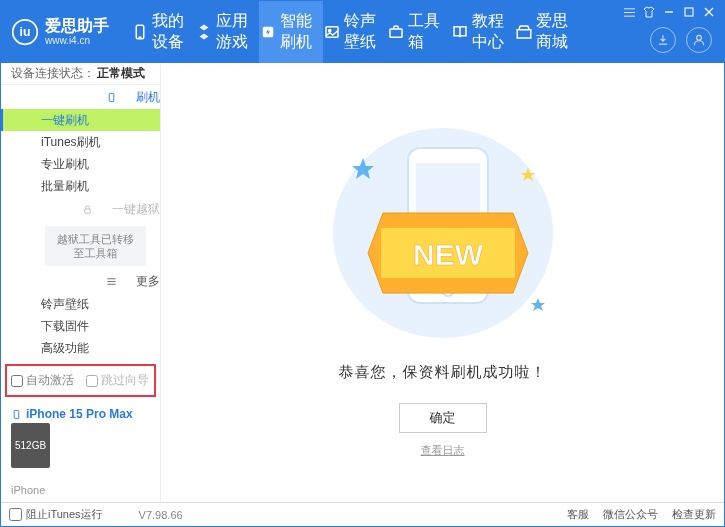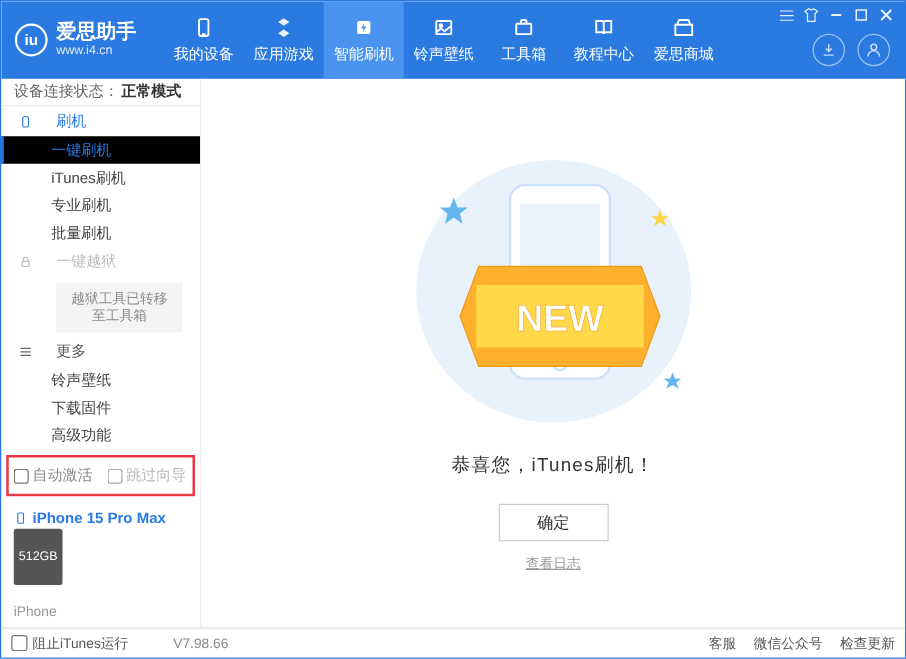--- a/index.html
+++ b/index.html
@@ -4,37 +4,37 @@
 <style>
 * { margin: 0; padding: 0; box-sizing: border-box; }
 body { font-family: "Microsoft YaHei", Arial, sans-serif; font-size: 12px; color: #333; background: #fff; width: 725px; height: 527px; overflow: hidden; border: 1px solid #2a7ae2; }
 .header { background: #2a7ae2; height: 62px; display: flex; align-items: stretch; color: #fff; position: relative; }
 .logo-area { width: 130px; display: flex; align-items: center; padding-left: 10px; }
 .logo-svg { width: 28px; height: 28px; }
 .logo-text { margin-left: 6px; }
 .logo-main { font-size: 16px; font-weight: bold; line-height: 18px; }
 .logo-sub { font-size: 10px; line-height: 12px; opacity: 0.85; }
 .nav { display: flex; flex: 1; }
-.nav-item { width: 64px; display: flex; flex-direction: column; align-items: center; justify-content: center; font-size: 12px; cursor: pointer; gap: 3px; }
+.nav-item { width: 64px; display: flex; flex-direction: row; align-items: center; justify-content: center; font-size: 16px; cursor: pointer; gap: 3px; }
 .nav-item.active { background: #4a94f0; }
 .nav-icon { width: 20px; height: 20px; display: flex; align-items: center; justify-content: center; }
 .header-right { position: absolute; right: 8px; top: 4px; display: flex; align-items: center; gap: 6px; }
 .win-btn { width: 14px; height: 14px; cursor: pointer; opacity: 0.9; display:flex;align-items:center;justify-content:center; }
 .header-circles { position: absolute; right: 12px; bottom: 10px; display: flex; gap: 10px; }
 .circle-btn { width: 26px; height: 26px; border: 1.5px solid #9dc3f3; border-radius: 50%; display: flex; align-items: center; justify-content: center; cursor: pointer; }
 
 .body { display: flex; height: calc(100% - 62px - 24px); }
 .statusbar { height: 28px; display: flex; align-items: center; padding: 0 10px; border-bottom: 1px solid #eee; color: #666; }
 .statusbar .st2 { color: #333; font-weight: bold; margin-left: 2px; }
 .sidebar { width: 160px; border-right: 1px solid #eee; display: flex; flex-direction: column; }
-.sb-section { display: flex; align-items: center; height: 30px; padding-left: 14px; color: #555; cursor: pointer; gap: 18px; }
+.sb-section { display: flex; align-items: center; height: 30px; color: #555; cursor: pointer; gap: 18px; justify-content: flex-end; }
 .sb-section.blue { color: #2a7ae2; }
 .sb-section .sicon { width: 12px; height: 12px; display: flex; align-items: center; }
 .sb-item { height: 28px; display: flex; align-items: center; padding-left: 40px; color: #444; cursor: pointer; }
-.sb-item.active { background: #000000; color: #2a7ae2; border-left: 2px solid #2a7ae2; padding-left: 38px; }
+.sb-item.active { background: #bef264; color: #2a7ae2; border-left: 2px solid #2a7ae2; padding-left: 38px; }
 .sb-note { background: #f3f4f5; color: #888; font-size: 11px; padding: 6px 8px; margin: 4px 14px 4px 44px; text-align: center; line-height: 14px; }
 .sb-spacer { flex: 1; }
 .checkrow { border: 2px solid #e63946; margin: 4px; padding: 6px 4px; display: flex; gap: 12px; align-items: center; color: #888; }
 .checkrow label { display: flex; align-items: center; gap: 3px; cursor: pointer; }
 .checkrow input { width: 12px; height: 12px; }
 .device-box { padding: 6px 10px; }
 .device-name { color: #2a7ae2; font-size: 12px; font-weight: bold; display: flex; align-items: center; gap: 4px; }
 .device-badge { display: inline-block; background: #555; color: #fff; font-size: 10px; padding: 17px 4px; border-radius: 2px; margin-top: 2px; }
 .device-type { color: #999; font-size: 11px; margin-top: 16px; }
 
@@ -252,21 +252,21 @@
             <polygon points="50,45 53,53 61,53 55,58 57,66 50,61 43,66 45,58 39,53 47,53"></polygon>
           </g>
         <g fill="#ffd54a">
             <polygon points="215,55 217,60 222,60 218,63 220,68 215,65 210,68 212,63 208,60 213,60"></polygon>
           </g>
         <g fill="#64b4ee">
             <polygon points="225,185 227,190 232,190 228,193 230,198 225,195 220,198 222,193 218,190 223,190"></polygon>
           </g>
       </svg>
     </div>
-    <div class="msg">恭喜您，iTunes刷机！</div>
+    <div class="msg">恭喜您，保资料刷机成功啦！</div>
     <button class="okbtn">确定</button>
     <a class="loglink">查看日志</a>
   </div>
 </div>
 
 <div class="footer">
   <label class="fl">
       <input type="checkbox" style="">
       <span>阻止iTunes运行</span>
     </label>

